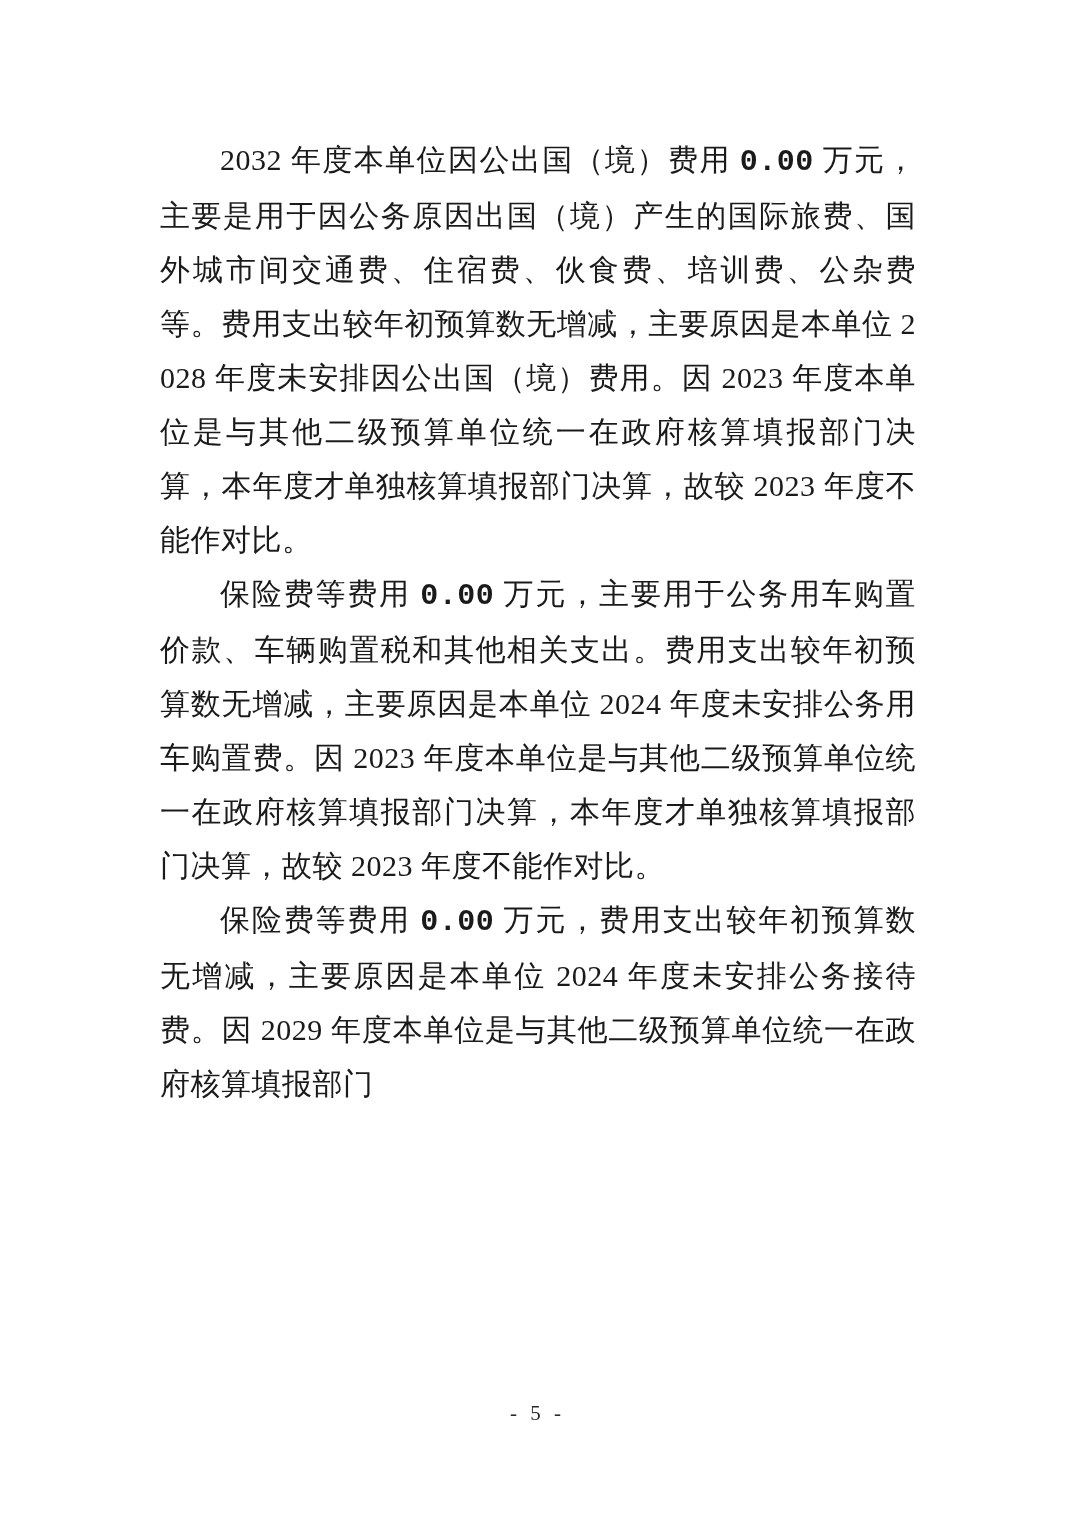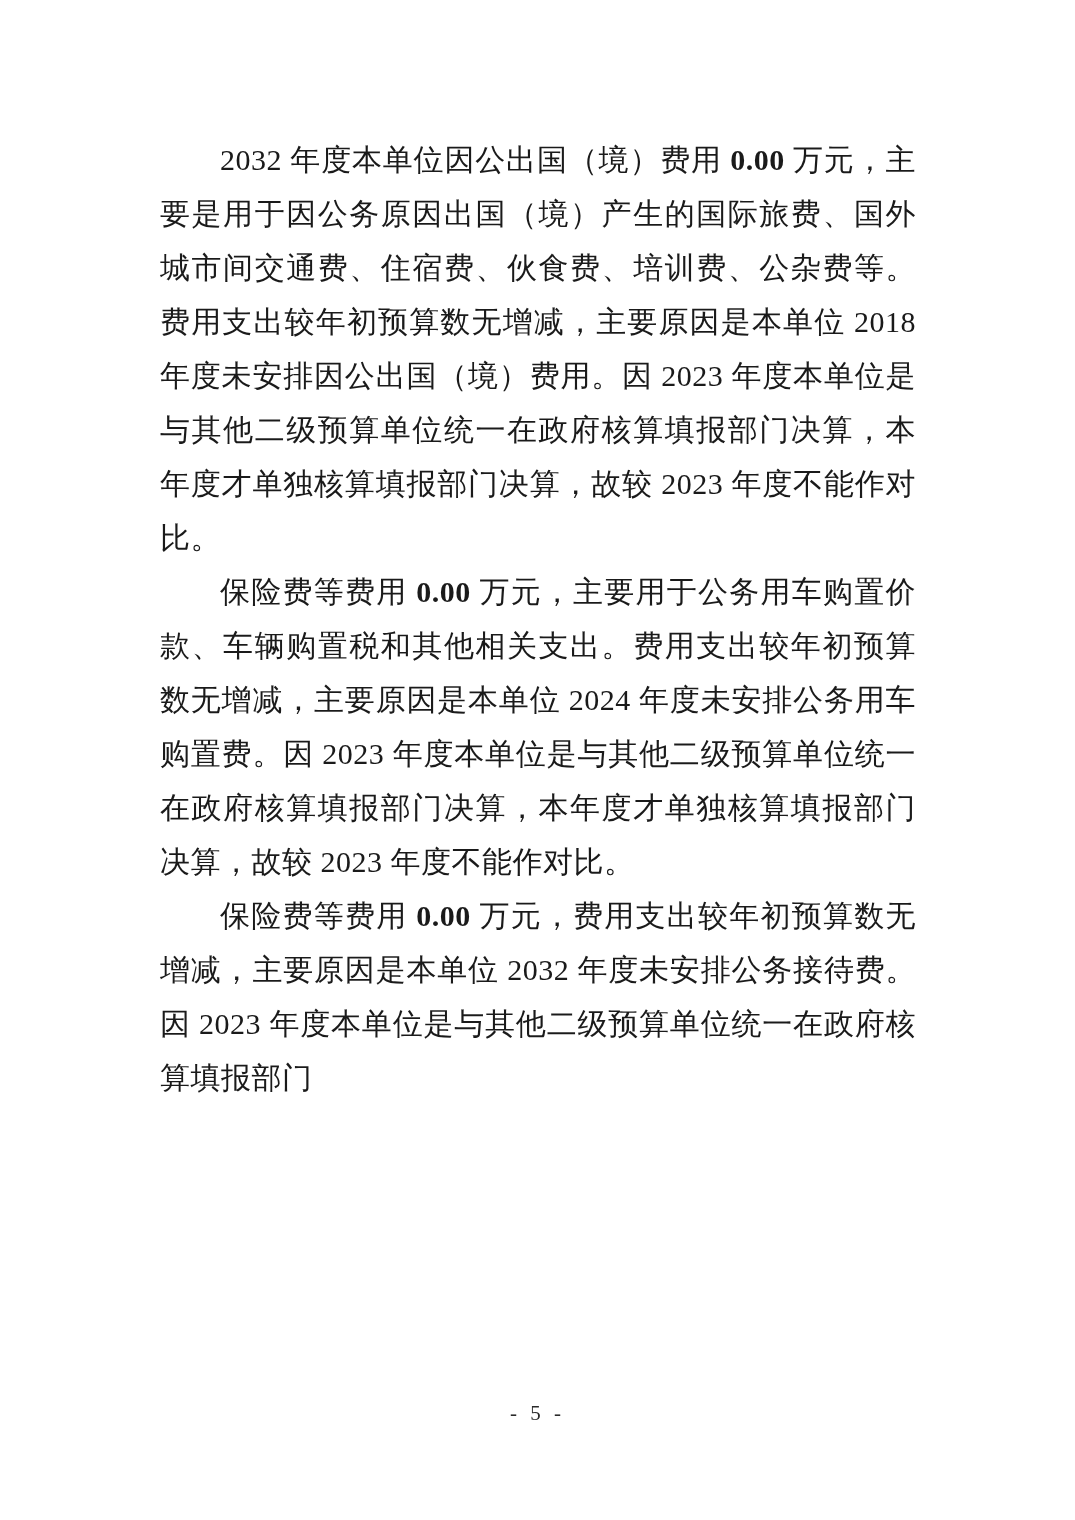--- a/index.html
+++ b/index.html
@@ -29,44 +29,45 @@
     line-height: 54px;
     text-align: justify;
     text-align-last: left;
     text-justify: inter-character;
     text-indent: 2em;
     letter-spacing: 0.5px;
     word-break: break-all;
   }
   .amount {
     font-weight: bold;
+    font-family: Liberation Mono, monospace;
   }
   .footer {
     position: absolute;
     left: 0;
     top: 1398px;
     width: 100%;
     text-align: center;
     font-size: 21px;
     line-height: 30px;
     color: #2a2a2a;
     letter-spacing: 4px;
   }
 </style>
 </head>
 <body>
 
 <div class="page">
   <div class="content">
 
-    <p class="para"><span>2032 年度本单位因公出国（境）费用 </span><span class="amount">0.00</span><span> 万元，主要是用于因公务原因出国（境）产生的国际旅费、国外城市间交通费、住宿费、伙食费、培训费、公杂费等。费用支出较年初预算数无增减，主要原因是本单位 2018 年度未安排因公出国（境）费用。因 2023 年度本单位是与其他二级预算单位统一在政府核算填报部门决算，本年度才单独核算填报部门决算，故较 2023 年度不能作对比。</span></p>
+    <p class="para"><span>2032 年度本单位因公出国（境）费用 </span><span class="amount">0.00</span><span> 万元，主要是用于因公务原因出国（境）产生的国际旅费、国外城市间交通费、住宿费、伙食费、培训费、公杂费等。费用支出较年初预算数无增减，主要原因是本单位 2028 年度未安排因公出国（境）费用。因 2023 年度本单位是与其他二级预算单位统一在政府核算填报部门决算，本年度才单独核算填报部门决算，故较 2023 年度不能作对比。</span></p>
 
     <p class="para"><span>保险费等费用 </span><span class="amount">0.00</span><span> 万元，主要用于公务用车购置价款、车辆购置税和其他相关支出。费用支出较年初预算数无增减，主要原因是本单位 2024 年度未安排公务用车购置费。因 2023 年度本单位是与其他二级预算单位统一在政府核算填报部门决算，本年度才单独核算填报部门决算，故较 2023 年度不能作对比。</span></p>
 
 
-    <p class="para"><span>保险费等费用 </span><span class="amount">0.00</span><span> 万元，费用支出较年初预算数无增减，主要原因是本单位 2032 年度未安排公务接待费。因 2023 年度本单位是与其他二级预算单位统一在政府核算填报部门</span></p>
+    <p class="para"><span>保险费等费用 </span><span class="amount">0.00</span><span> 万元，费用支出较年初预算数无增减，主要原因是本单位 2024 年度未安排公务接待费。因 2029 年度本单位是与其他二级预算单位统一在政府核算填报部门</span></p>
 
   </div>
 
   <div class="footer">
     <span>- 5 -</span>
   </div>
 </div>
 
 </body></html>

